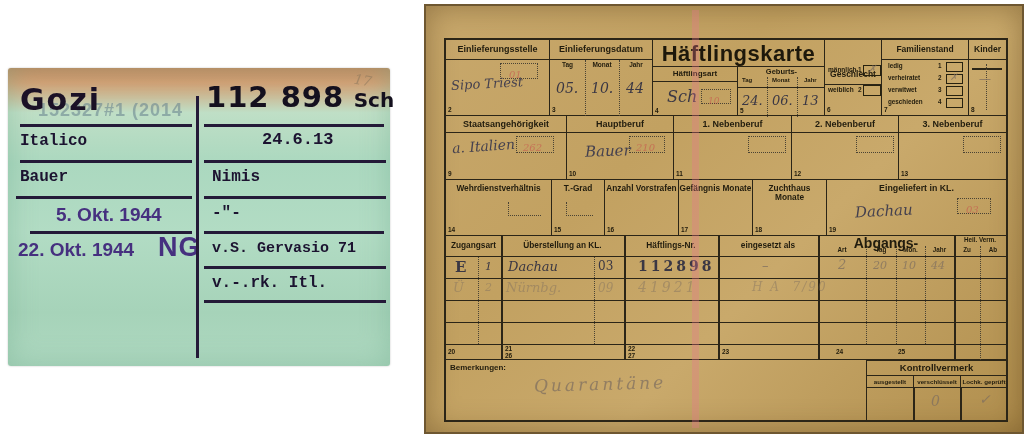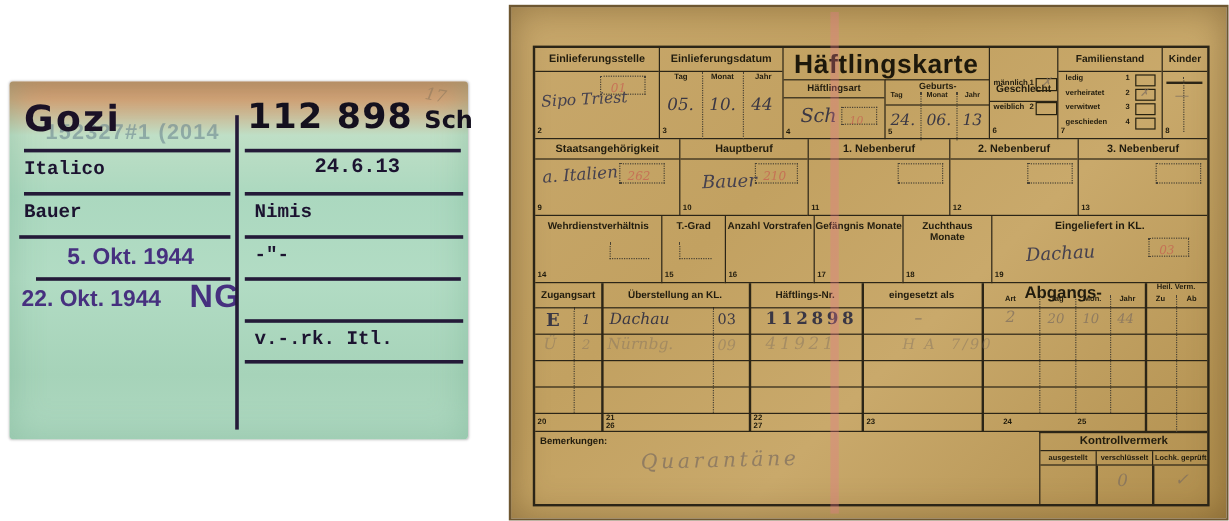--- a/index.html
+++ b/index.html
@@ -61,20 +61,21 @@
     <div class="ln" style="left:8px;top:128px;width:176px;"></div>
     <div class="ln" style="left:196px;top:128px;width:182px;"></div>
 
     <div class="abs stampP" style="left:48px;top:136px;font-size:19px;">5. Okt. 1944</div>
     <div class="abs tw" style="left:204px;top:136px;font-size:16px;">-"-</div>
     <div class="ln" style="left:22px;top:163px;width:162px;"></div>
     <div class="ln" style="left:196px;top:163px;width:180px;"></div>
 
     <div class="abs stampP" style="left:10px;top:171px;font-size:19px;">22. Okt. 1944</div>
     <div class="abs stampP" style="left:150px;top:164px;font-size:27px;font-weight:900;letter-spacing:1px;">NG</div>
+    <div class="abs tw" style="left:204px;top:172px;font-size:15px;white-space:nowrap;">v.S. Gervasio 71</div>
     <div class="ln" style="left:196px;top:198px;width:182px;"></div>
 
     <div class="abs tw" style="left:204px;top:206px;font-size:16px;">v.-.rk. Itl.</div>
     <div class="ln" style="left:196px;top:232px;width:182px;"></div>
 
     <div class="ln" style="left:188px;top:28px;width:2.5px;height:262px;"></div>
   </div>
 
   <div class="fcard">
     <div class="pinkline" style="left:266px;"></div>

